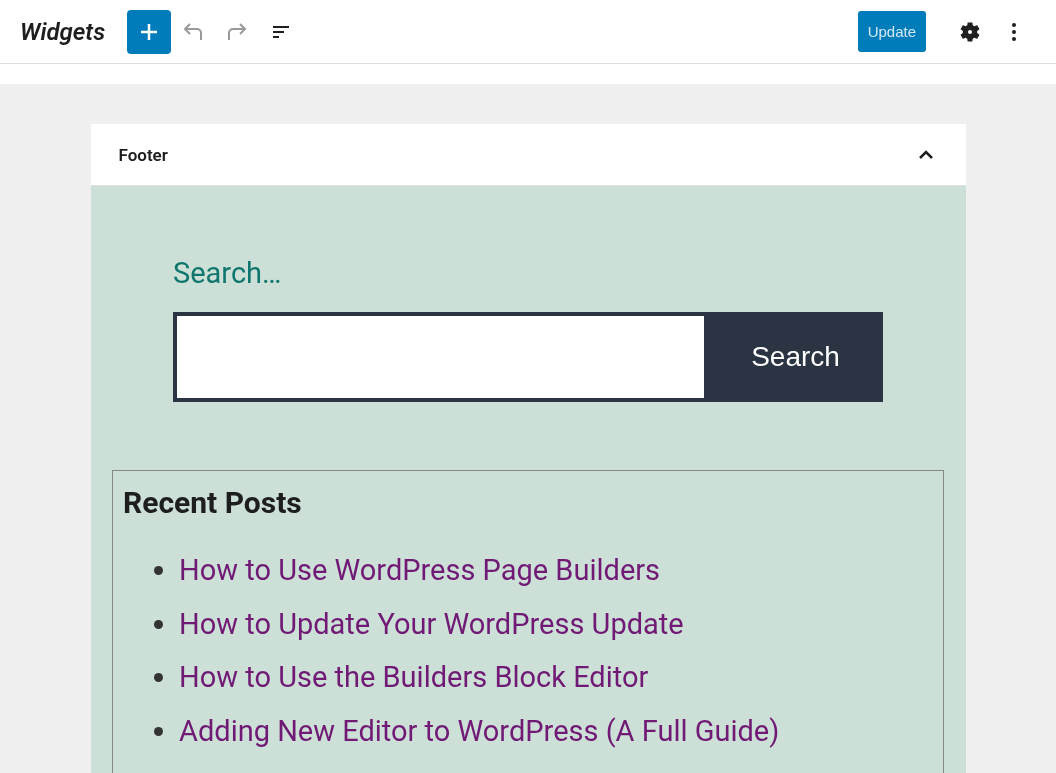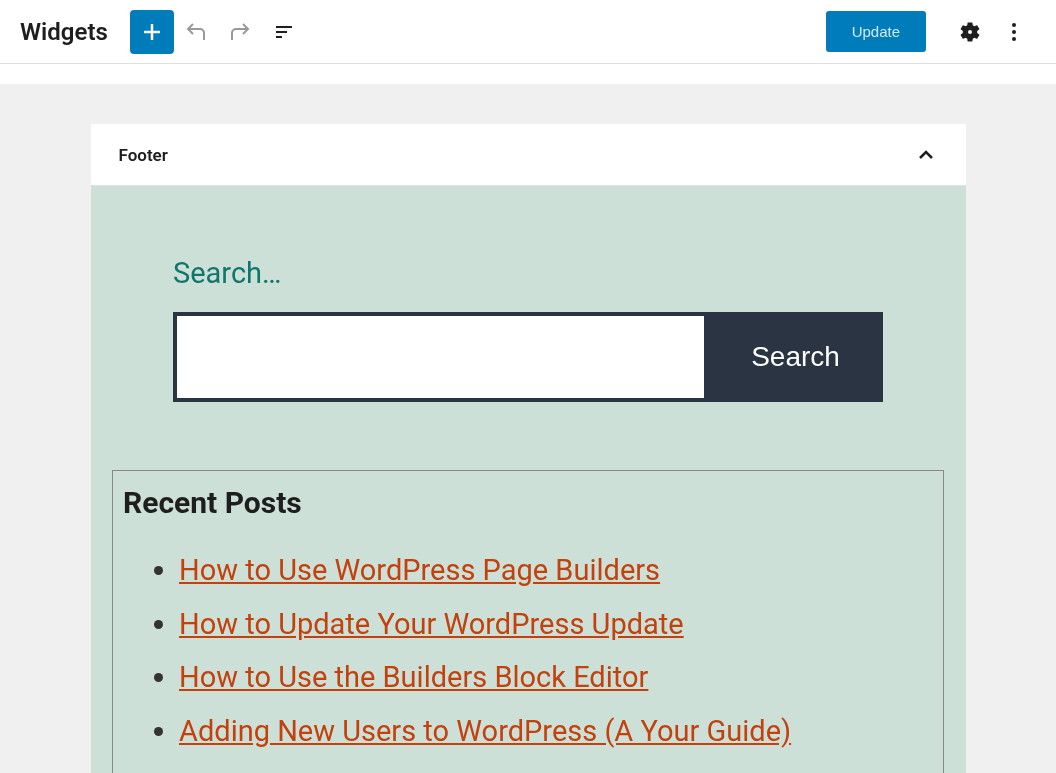--- a/index.html
+++ b/index.html
@@ -11,20 +11,21 @@
     align-items: center;
     padding: 0 20px;
     border-bottom: 1px solid #e0e0e0;
     background: #fff;
   }
   .page-title {
     font-size: 24px;
     font-weight: 600;
     color: #1e1e1e;
     margin-right: 22px;
+    font-style: italic;
   }
   .add-btn {
     width: 44px;
     height: 44px;
     background: #007cba;
     border: none;
     border-radius: 4px;
     color: #fff;
     display: flex;
     align-items: center;
@@ -41,21 +42,21 @@
     justify-content: center;
     cursor: pointer;
     color: #1e1e1e;
   }
   .icon-btn.disabled { color: #999; cursor: default; }
   .spacer { flex: 1; }
   .update-btn {
     background: #007cba;
     color: #d4e8f5;
     border: none;
-    padding: 12px 26px;
+    padding: 12px 10px;
     border-radius: 3px;
     font-size: 15px;
     cursor: pointer;
     margin-right: 22px;
   }
   .gear-btn, .kebab-btn {
     width: 44px;
     height: 44px;
     background: transparent;
     border: none;
@@ -143,22 +144,21 @@
   .recent-list {
     list-style: disc;
     padding-left: 56px;
   }
   .recent-list li {
     font-size: 29px;
     line-height: 1.85;
     color: #333;
   }
   .recent-list li a {
-    color: #c2410c;
-    text-decoration: underline;
+    color: #701a75;
     cursor: pointer;
   }
 </style>
 </head>
 <body>
 
 <div class="topbar">
   <div class="page-title">Widgets</div>
 
   <button class="add-btn">
@@ -228,19 +228,19 @@
           <button class="search-button">Search</button>
         </div>
       </div>
 
       <div class="recent-block">
         <div class="recent-title">Recent Posts</div>
         <ul class="recent-list">
           <li><a>How to Use WordPress Page Builders</a></li>
           <li><a>How to Update Your WordPress Update</a></li>
           <li><a>How to Use the Builders Block Editor</a></li>
-          <li><a>Adding New Users to WordPress (A Your Guide)</a></li>
+          <li><a>Adding New Editor to WordPress (A Full Guide)</a></li>
         </ul>
       </div>
 
     </div>
   </div>
 </div>
 
 </body></html>

